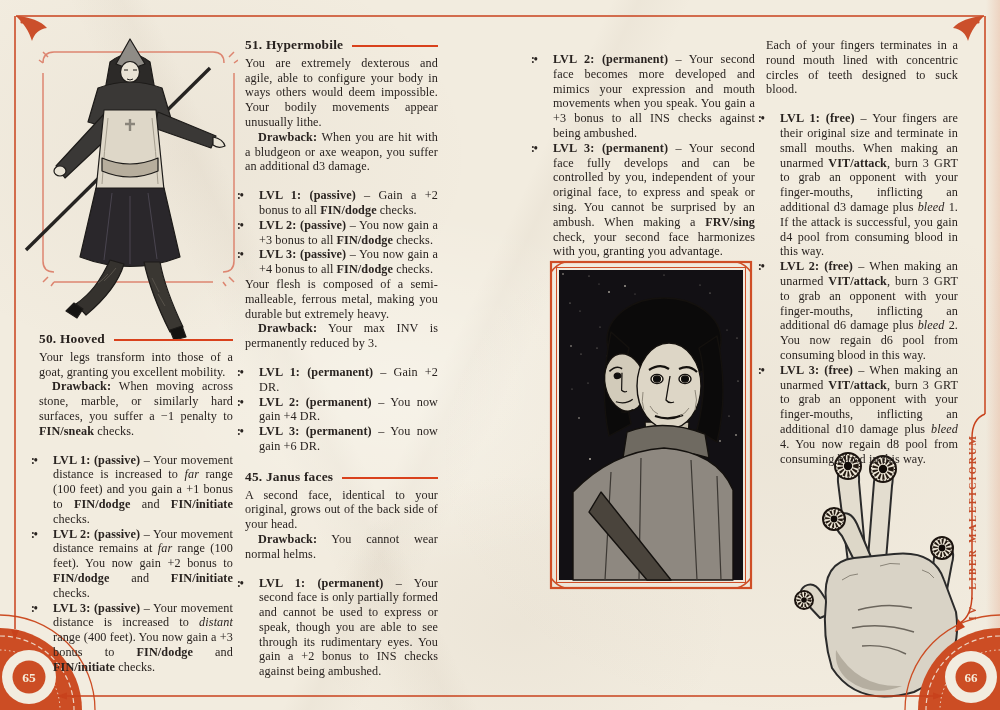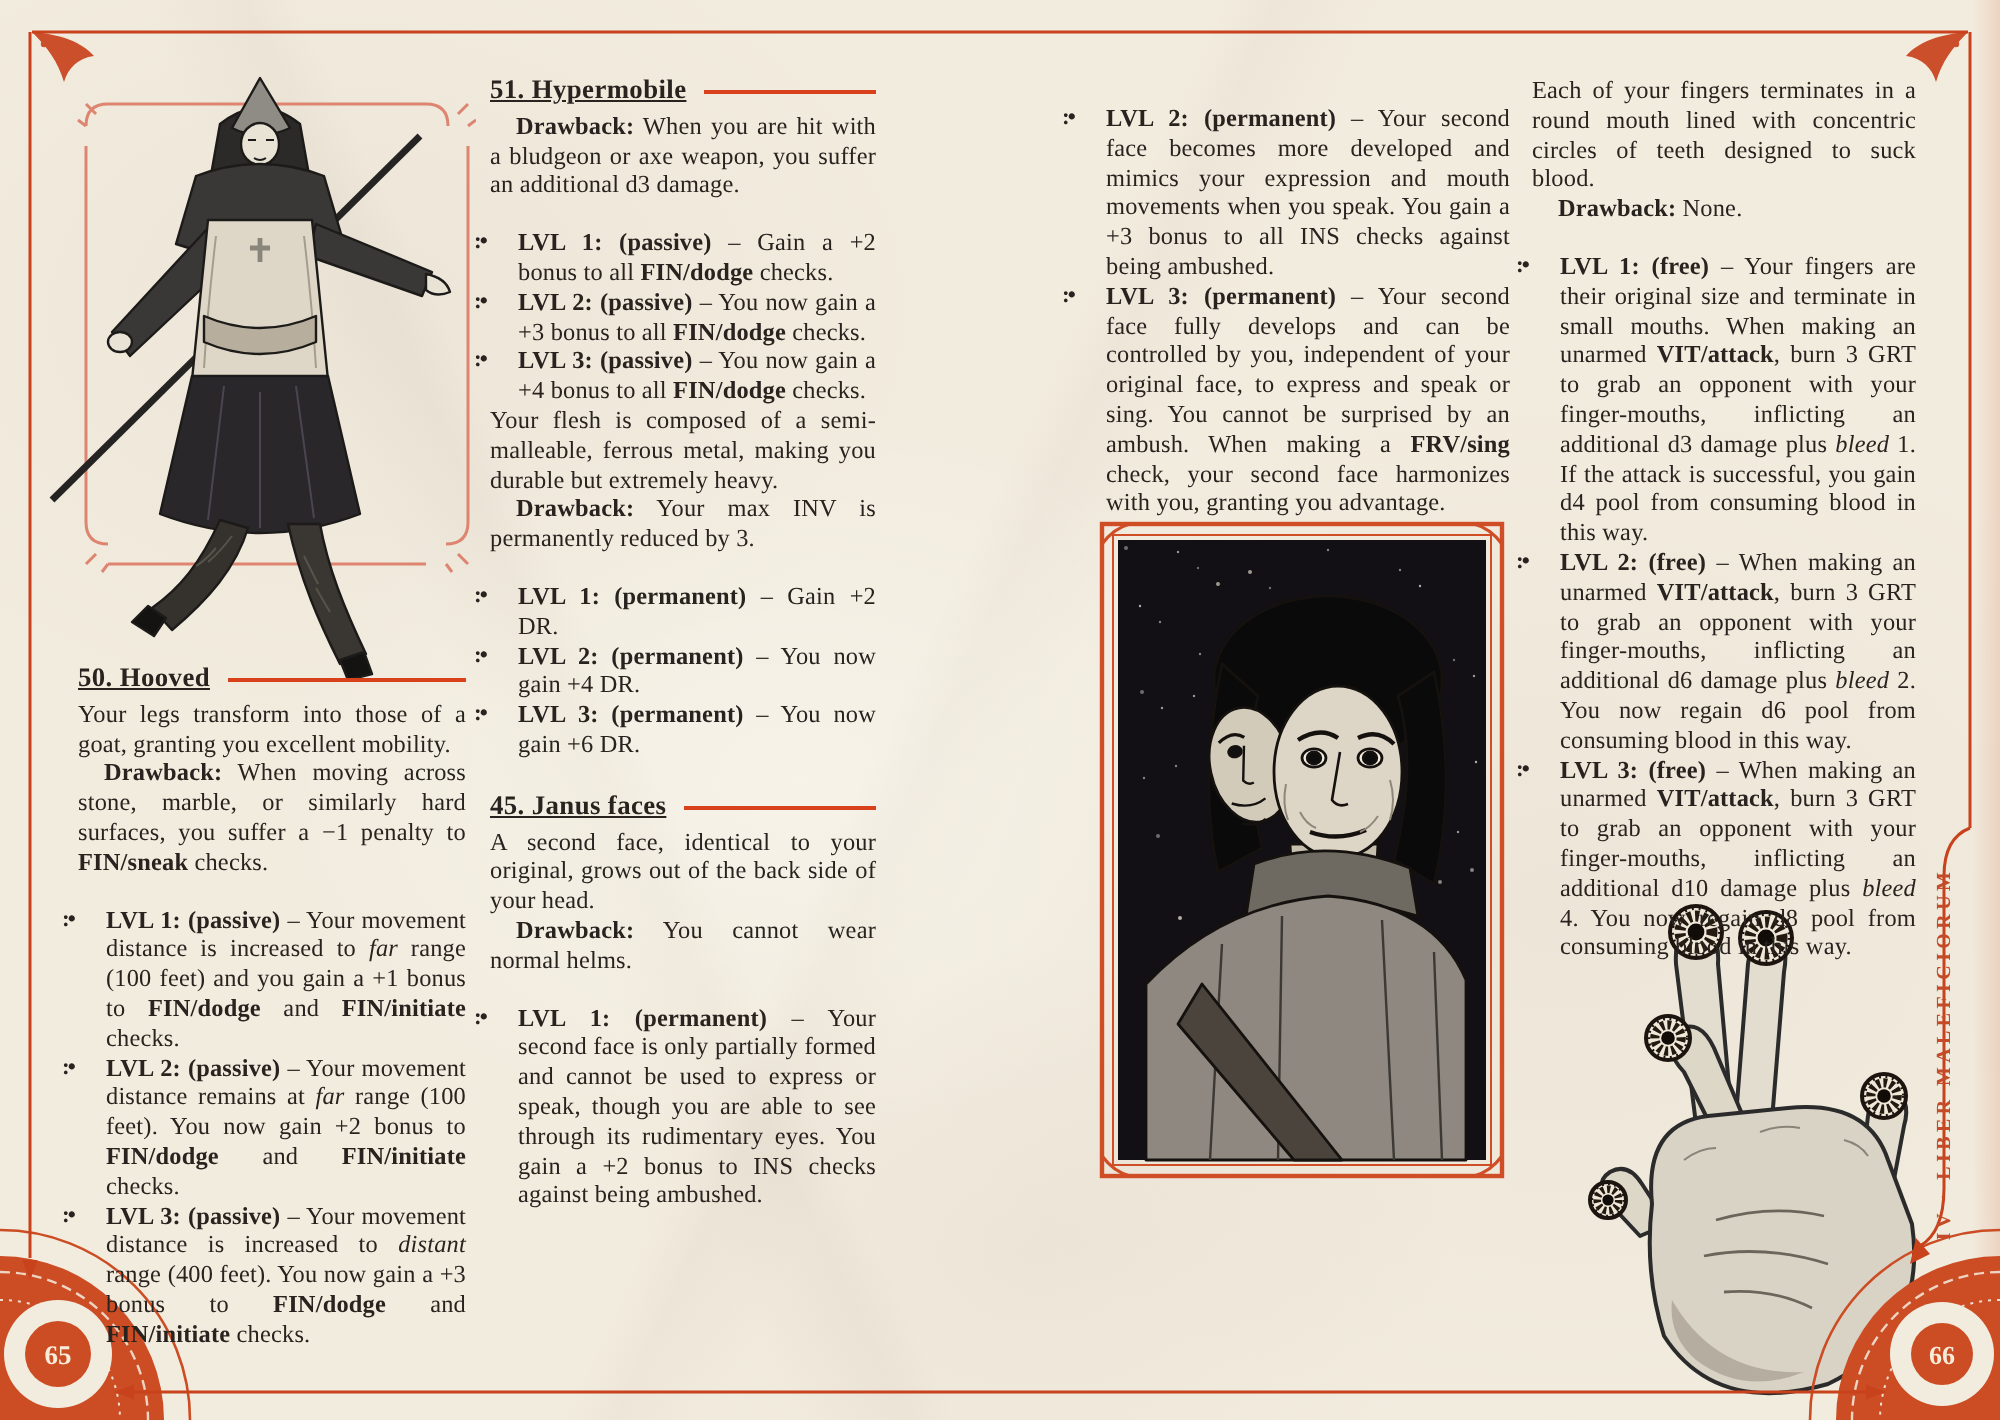--- a/index.html
+++ b/index.html
@@ -27,21 +27,21 @@
   .layer{position:absolute;left:0;top:0;}
   
   .col{
     position:absolute;
     font-size:12.2px;line-height:14.8px;
     text-align:justify;
     letter-spacing:.1px;
   }
   .col p{margin:0;}
   .col p.ind{text-indent:13px;}
-  .h{display:flex;align-items:center;margin:16px 0 3px 0;text-decoration:underline;}
+  .h{display:flex;align-items:center;margin:16px 0 3px 0;}
   .h:first-child{margin-top:0;}
   .ht{font-weight:bold;font-size:13.4px;letter-spacing:.2px;white-space:nowrap;}
   .rule{flex:1;border-top:2.4px solid #d9411c;margin-left:9px;transform:translateY(1px);}
   ul.lvl{list-style:none;margin:14px 0 0 0;padding:0;}
   ul.lvl li{position:relative;padding-left:14px;margin:0;}
   .bm{position:absolute;left:-8px;top:0;font-weight:bold;font-size:11.5px;letter-spacing:-1px;}
   b{font-weight:bold;} i{font-style:italic;}
   
   .tab-label{
     position:absolute;left:967px;top:627px;width:200px;
@@ -293,20 +293,21 @@
       <li><span class="bm">:•</span><span><b>LVL 1: (passive)</b> – Your movement distance is increased to <i>far</i> range (100 feet) and you gain a +1 bonus to <b>FIN/dodge</b> and <b>FIN/initiate</b> checks.</span></li>
       <li><span class="bm">:•</span><span><b>LVL 2: (passive)</b> – Your movement distance remains at <i>far</i> range (100 feet). You now gain +2 bonus to <b>FIN/dodge</b> and <b>FIN/initiate</b> checks.</span></li>
       <li><span class="bm">:•</span><span><b>LVL 3: (passive)</b> – Your movement distance is increased to <i>distant</i> range (400 feet). You now gain a +3 bonus to <b>FIN/dodge</b> and <b>FIN/initiate</b> checks.</span></li>
     </ul>
   </div>
 <div class="col" style="left:245px;top:38px;width:193px">
     <div class="h">
       <span class="ht">51. Hypermobile</span>
       <span class="rule"></span>
     </div>
+    <p>You are extremely dexterous and agile, able to configure your body in ways others would deem impossible. Your bodily movements appear unusually lithe.</p>
     <p class="ind"><b>Drawback:</b> When you are hit with a bludgeon or axe weapon, you suffer an additional d3 damage.</p>
     <ul class="lvl">
       <li><span class="bm">:•</span><span><b>LVL 1: (passive)</b> – Gain a +2 bonus to all <b>FIN/dodge</b> checks.</span></li>
       <li><span class="bm">:•</span><span><b>LVL 2: (passive)</b> – You now gain a +3 bonus to all <b>FIN/dodge</b> checks.</span></li>
       <li><span class="bm">:•</span><span><b>LVL 3: (passive)</b> – You now gain a +4 bonus to all <b>FIN/dodge</b> checks.</span></li>
     </ul>
     <p>Your flesh is composed of a semi-malleable, ferrous metal, making you durable but extremely heavy.</p>
     <p class="ind"><b>Drawback:</b> Your max INV is permanently reduced by 3.</p>
     <ul class="lvl">
       <li><span class="bm">:•</span><span><b>LVL 1: (permanent)</b> – Gain +2 DR.</span></li>
@@ -324,19 +325,18 @@
     </ul>
   </div>
 <div class="col" style="left:539px;top:38px;width:216px">
     <ul class="lvl">
       <li><span class="bm">:•</span><span><b>LVL 2: (permanent)</b> – Your second face becomes more developed and mimics your expression and mouth movements when you speak. You gain a +3 bonus to all INS checks against being ambushed.</span></li>
       <li><span class="bm">:•</span><span><b>LVL 3: (permanent)</b> – Your second face fully develops and can be controlled by you, independent of your original face, to express and speak or sing. You cannot be surprised by an ambush. When making a <b>FRV/sing</b> check, your second face harmonizes with you, granting you advantage.</span></li>
     </ul>
   </div>
 <div class="col" style="left:766px;top:38px;width:192px">
     <p>Each of your fingers terminates in a round mouth lined with concentric circles of teeth designed to suck blood.</p>
-    <p class="ind"><b>Drawback:</b> None.</p>
     <ul class="lvl">
       <li><span class="bm">:•</span><span><b>LVL 1: (free)</b> – Your fingers are their original size and terminate in small mouths. When making an unarmed <b>VIT/attack</b>, burn 3 GRT to grab an opponent with your finger-mouths, inflicting an additional d3 damage plus <i>bleed</i> 1. If the attack is successful, you gain d4 pool from consuming blood in this way.</span></li>
       <li><span class="bm">:•</span><span><b>LVL 2: (free)</b> – When making an unarmed <b>VIT/attack</b>, burn 3 GRT to grab an opponent with your finger-mouths, inflicting an additional d6 damage plus <i>bleed</i> 2. You now regain d6 pool from consuming blood in this way.</span></li>
       <li><span class="bm">:•</span><span><b>LVL 3: (free)</b> – When making an unarmed <b>VIT/attack</b>, burn 3 GRT to grab an opponent with your finger-mouths, inflicting an additional d10 damage plus <i>bleed</i> 4. You now regain d8 pool from consuming blood in this way.</span></li>
     </ul>
   </div>
 
 </body></html>

